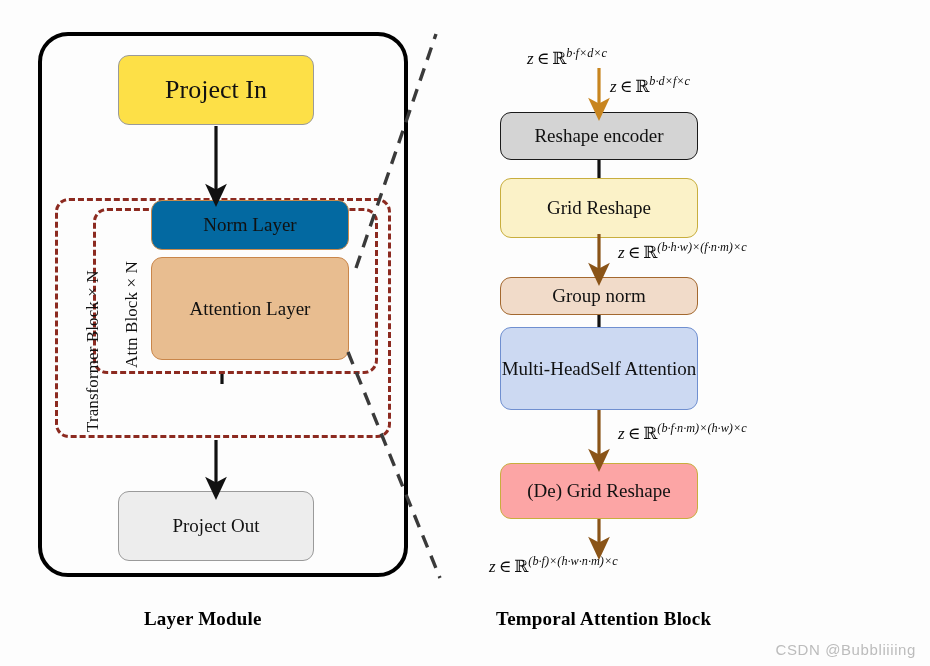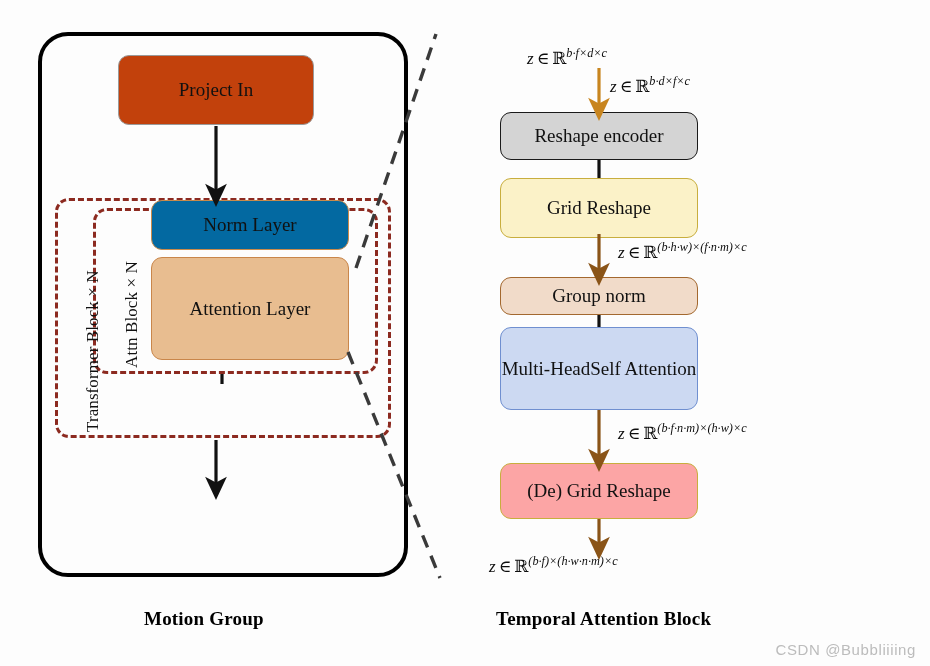--- a/index.html
+++ b/index.html
@@ -134,35 +134,39 @@
 
   <div id="motion-outer"></div>
 
   <div class="dashed-box" id="transformer-block"></div>
   <div class="dashed-box" id="attn-block"></div>
 
   <div class="vlabel" style="left:83px; top:432px;">Transformer Block × N</div>
   <div class="vlabel" style="left:122px; top:368px;">Attn Block × N</div>
 
   <div class="node" id="node-project-in" style="left:118px; top:55px; width:196px; height:70px;
-              background:#c2410c; border-color:#9a9a9a; border-width:1.5px; font-size:19px;">
+              background:#fde047; border-color:#9a9a9a; border-width:1.5px; font-size:26px;">
     <span>Project In</span>
   </div>
 
   <div class="node" id="node-norm-layer" style="left:151px; top:200px; width:198px; height:50px;
               background:#0369a1; border-color:#c98a4b; border-width:1.5px; font-size:19px;">
     <span>Norm Layer</span>
   </div>
 
   <div class="node" id="node-attention-layer" style="left:151px; top:257px; width:198px; height:103px;
               background:#e8bd90; border-color:#c9864a; border-width:1.5px; font-size:19px;">
     <span>Attention Layer</span>
   </div>
 
 
+  <div class="node" id="node-project-out" style="left:118px; top:491px; width:196px; height:70px;
+              background:#ededed; border-color:#9a9a9a; border-width:1.5px; font-size:19px;">
+    <span>Project Out</span>
+  </div>
 
   <div class="node" id="node-position-encoder" style="left:500px; top:112px; width:198px; height:48px;
               background:#d4d4d4; border-color:#1a1a1a; border-width:1.8px; font-size:19px;">
     <span>Reshape encoder</span>
   </div>
 
   <div class="node" id="node-grid-reshape" style="left:500px; top:178px; width:198px; height:60px;
               background:#fbf2c8; border-color:#c8ae3e; border-width:1.8px; font-size:19px;">
     <span>Grid Reshape</span>
   </div>
@@ -197,21 +201,21 @@
   </div>
 
   <div class="math" style="left:618px; top:423px;">
     <i>z</i><span class="op">∈</span><span class="bb">ℝ</span><sup>(b·f·n·m)×(h·w)×c</sup>
   </div>
 
   <div class="math" style="left:489px; top:556px;">
     <i>z</i><span class="op">∈</span><span class="bb">ℝ</span><sup>(b·f)×(h·w·n·m)×c</sup>
   </div>
 
-  <div class="caption" style="left:144px; top:608px;">Motion Group</div>
+  <div class="caption" style="left:144px; top:608px;">Layer Module</div>
   <div class="caption" style="left:496px; top:608px;">Temporal Attention Block</div>
 
   <div id="watermark">CSDN @Bubbliiiing</div>
 
   <svg id="wires" viewBox="0 0 930 666">
     <defs>
       <marker id="ah-black" markerWidth="9" markerHeight="9" refX="4.2" refY="4" orient="auto" markerUnits="strokeWidth">
         <path d="M0.4,0.6 L7.6,4 L0.4,7.4 L2.2,4 Z" fill="#111111"></path>
       </marker>
       <marker id="ah-amber" markerWidth="9" markerHeight="9" refX="4.2" refY="4" orient="auto" markerUnits="strokeWidth">

